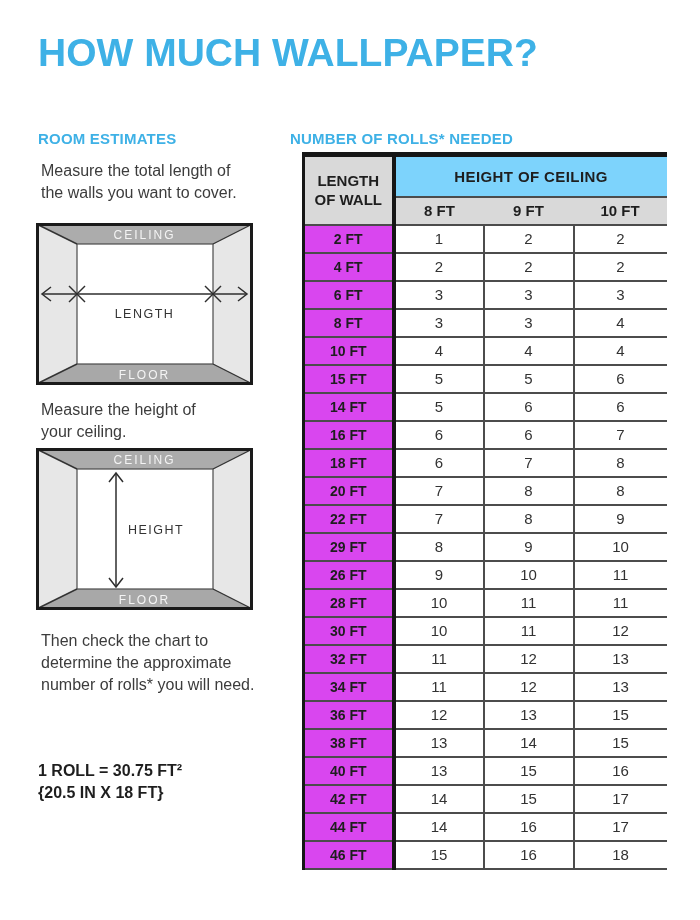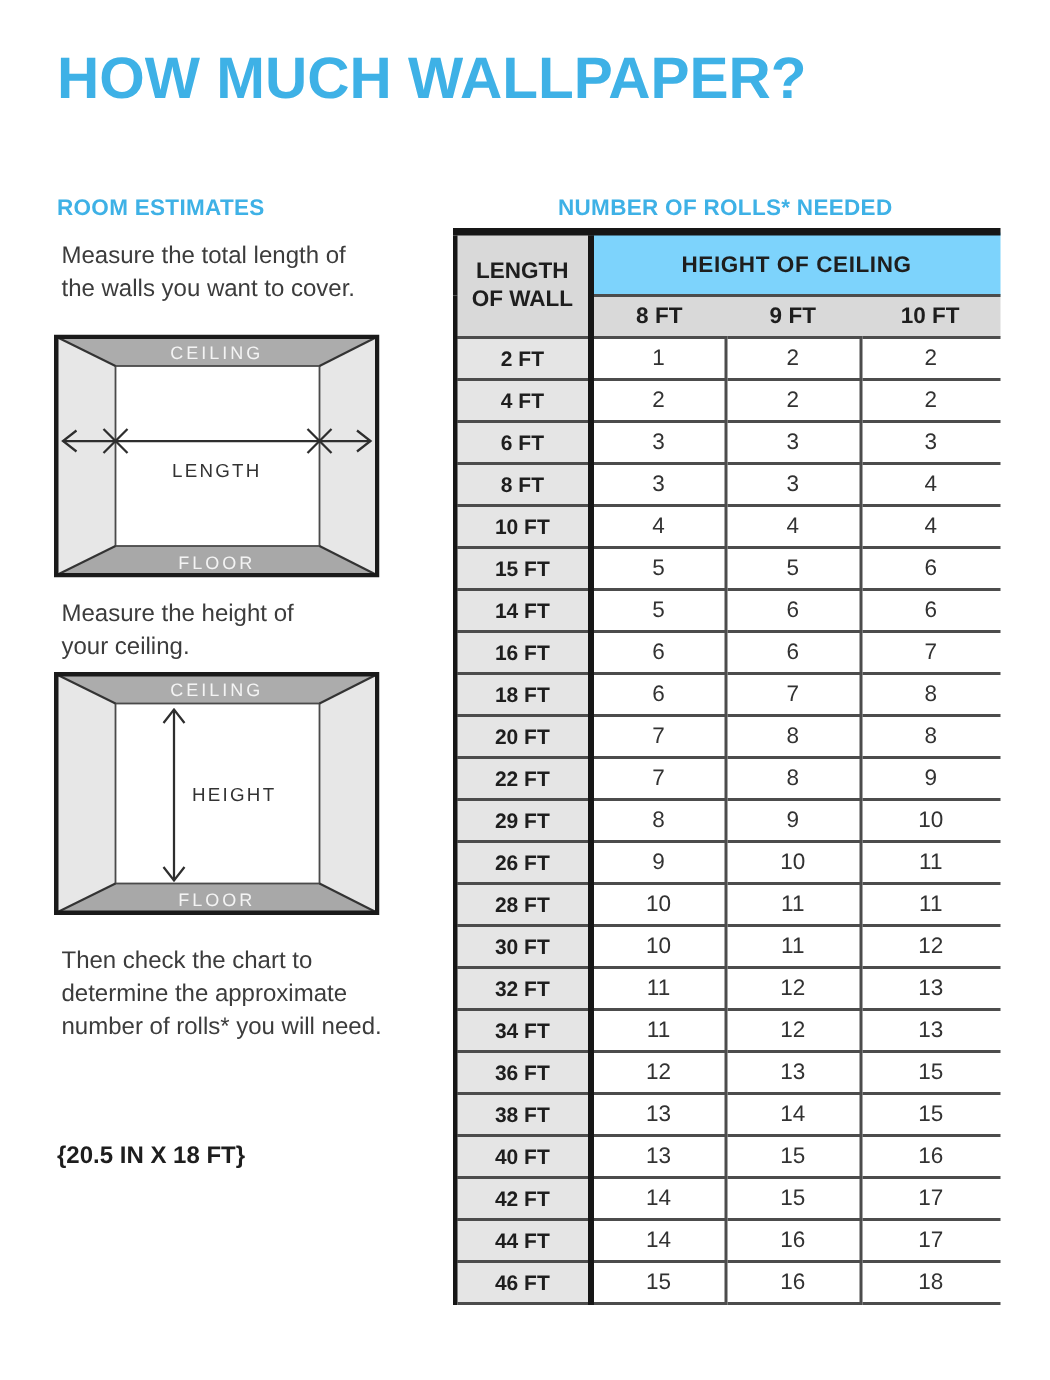--- a/index.html
+++ b/index.html
@@ -16,21 +16,21 @@
   .title {
     left:38px; top:31px; margin:0;
     font-size:39px; font-weight:bold; letter-spacing:0px;
     color:var(--accent); white-space:nowrap;
   }
   .col-heading {
     top:130px; font-size:15px; font-weight:bold;
     color:var(--accent); letter-spacing:.2px;
   }
   .left-heading { left:38px; }
-  .table-heading { left:302px; width:363px; text-align:center; }
+  .table-heading { left:290px; width:363px; text-align:left; }
 
   .instruction {
     left:38px; margin:3px; width:250px;
     font-size:16px; line-height:22px; color:#3c3c3c;
     white-space:pre-line;
   }
   #ins1 { top:157px; }
   #ins2 { top:396px; }
   #ins3 { top:627px; }
 
@@ -61,21 +61,21 @@
   th.group-header {
     background:#7dd3fc; font-weight:bold; height:42px;
     border-bottom:2px solid #4c4c4c; letter-spacing:.4px;
   }
   th.sub-header {
     background:#d9d9d9; font-weight:bold; height:28px;
     border-bottom:2px solid #4c4c4c;
   }
   .rolls-table tbody tr { height:28px; }
   .rolls-table tbody th {
-    background:#e5e5e5; font-weight:bold; font-size:14px;
+    background:#d946ef; font-weight:bold; font-size:14px;
     border-right:4px solid #161616; border-bottom:2px solid #4c4c4c;
   }
   .rolls-table tbody td {
     border-bottom:2px solid #4c4c4c; border-left:2px solid #4c4c4c;
     color:#323232; font-weight:normal; background:#ffffff;
   }
   .rolls-table tbody td:first-of-type { border-left:none; }
 </style>
 </head>
 <body>
@@ -142,20 +142,21 @@
   </svg>
 
   <p class="abs instruction" id="ins3">Then check the chart to
 determine the approximate
 number of rolls* you will need.</p>
 
   <div class="abs footnote">
   </div>
 
   <div class="abs rollinfo">
+    <div>1 ROLL = 30.75 FT²</div>
     <div>{20.5 IN X 18 FT}</div>
   </div>
 
   <div class="abs table-wrap">
     <table class="rolls-table">
       <colgroup>
         <col style="width:90px">
           <col style="width:90px">
           <col style="width:90px">
           <col style="width:93px">

